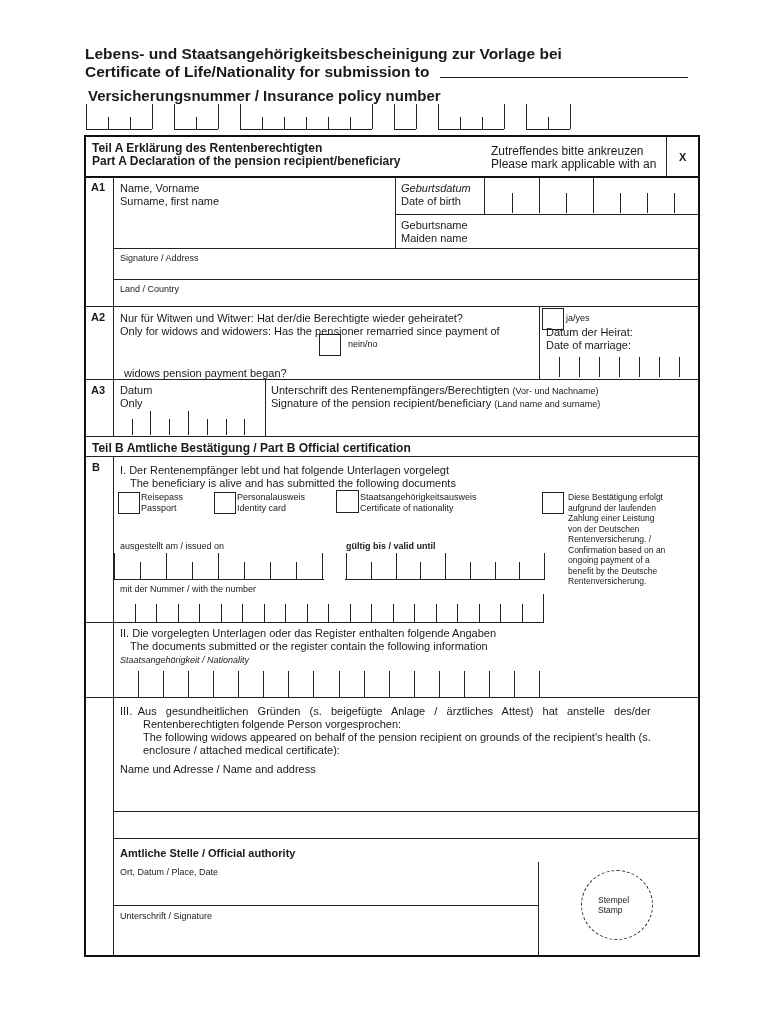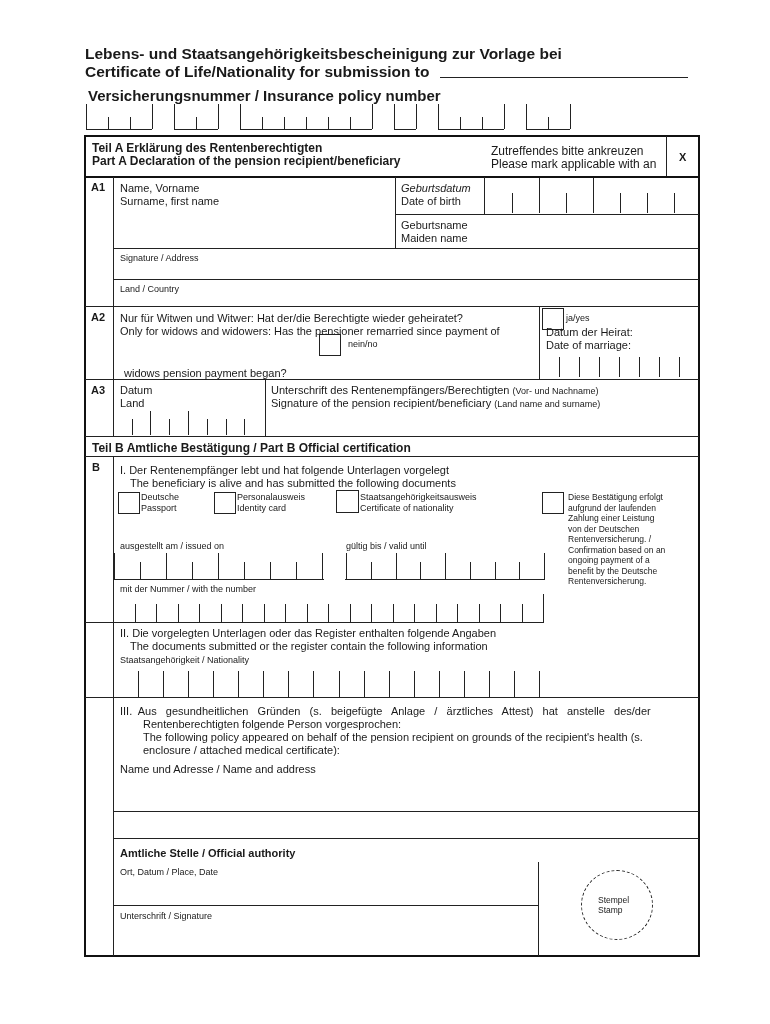--- a/index.html
+++ b/index.html
@@ -74,37 +74,37 @@
 <div class="vl" style="left:539px;top:307px;height:72px;"></div>
 <div class="cbox" style="left:542px;top:308px;width:22px;height:22px;"></div>
 <div class="abs t9" style="left:566px;top:313px;">ja/yes</div>
 <div class="abs t11" style="left:546px;top:326px;">Datum der Heirat:</div>
 <div class="abs t11" style="left:546px;top:339px;">Date of marriage:</div>
 <div class="abs" style="left:541px;top:352px;width:157px;height:26px;" id="marriage-field"></div>
 <div class="hl" style="left:85px;top:379px;width:614px;"></div>
 
 <div class="abs t11 b" style="left:91px;top:384px;text-align:right;">A3</div>
 <div class="abs t11" style="left:120px;top:384px;">Datum</div>
-<div class="abs t11" style="left:120px;top:397px;">Land</div>
+<div class="abs t11" style="left:120px;top:397px;">Only</div>
 <div class="abs" style="left:114px;top:405px;width:150px;height:31px;" id="a3-date-field"></div>
 <div class="vl" style="left:265px;top:380px;height:56px;"></div>
 <div class="abs t11" style="left:271px;top:384px;"><span>Unterschrift des Rentenempfängers/Berechtigten</span> <span class="t9">(Vor- und Nachname)</span></div>
 <div class="abs t11" style="left:271px;top:397px;"><span>Signature of the pension recipient/beneficiary</span> <span class="t9">(Land name and surname)</span></div>
 <div class="abs" style="left:267px;top:410px;width:431px;height:25px;"></div>
 <div class="hl" style="left:85px;top:436px;width:614px;"></div>
 
 <div class="abs t10 b" style="left:92px;top:442px;">Teil B Amtliche Bestätigung / Part B Official certification</div>
 <div class="hl" style="left:85px;top:456px;width:614px;"></div>
 
 <div class="abs t11 b" style="left:92px;top:461px;">B</div>
 <div class="abs t11" style="left:120px;top:464px;">I. Der Rentenempfänger lebt und hat folgende Unterlagen vorgelegt</div>
 <div class="abs t11" style="left:130px;top:477px;">The beneficiary is alive and has submitted the following documents</div>
 
 <div class="cbox" style="left:118px;top:492px;width:22px;height:22px;"></div>
-<div class="abs t9" style="left:141px;top:492px;">Deutsche</div>
+<div class="abs t9" style="left:141px;top:492px;">Reisepass</div>
 <div class="abs t9" style="left:141px;top:503px;">Passport</div>
 
 <div class="cbox" style="left:214px;top:492px;width:22px;height:22px;"></div>
 <div class="abs t9" style="left:237px;top:492px;">Personalausweis</div>
 <div class="abs t9" style="left:237px;top:503px;">Identity card</div>
 
 <div class="cbox" style="left:336px;top:490px;width:23px;height:23px;"></div>
 <div class="abs t9" style="left:360px;top:492px;">Staatsangehörigkeitsausweis</div>
 <div class="abs t9" style="left:360px;top:503px;">Certificate of nationality</div>
 
@@ -116,38 +116,38 @@
     <div>von der Deutschen</div>
     <div>Rentenversicherung. /</div>
     <div>Confirmation based on an</div>
     <div>ongoing payment of a</div>
     <div>benefit by the Deutsche</div>
     <div>Rentenversicherung.</div>
   </div>
 
 <div class="abs t9" style="left:120px;top:541px;">ausgestellt am / issued on</div>
 <div class="abs" style="left:114px;top:553px;width:209px;height:26px;" id="issued-field"></div>
-<div class="abs t9" style="left:346px;top:541px;">gültig bis / valid until</div>
+<div class="abs t9" style="left:346px;top:541px;font-weight:bold;">gültig bis / valid until</div>
 <div class="abs" style="left:345px;top:553px;width:199px;height:26px;" id="valid-field"></div>
 <div class="hl" style="left:113px;top:579px;width:211px;"></div>
 <div class="hl" style="left:345px;top:579px;width:200px;"></div>
 
 <div class="abs t9" style="left:120px;top:584px;">mit der Nummer / with the number</div>
 <div class="abs" style="left:113px;top:597px;width:430px;height:25px;" id="number-field"></div>
 <div class="hl" style="left:85px;top:622px;width:459px;"></div>
 
 <div class="abs t11" style="left:120px;top:627px;">II. Die vorgelegten Unterlagen oder das Register enthalten folgende Angaben</div>
 <div class="abs t11" style="left:130px;top:640px;">The documents submitted or the register contain the following information</div>
-<div class="abs t9" style="left:120px;top:655px;">Staatsangehörigkeit / Nationality</div>
+<div class="abs t9" style="left:120px;top:655px;font-style:italic;">Staatsangehörigkeit / Nationality</div>
 <div class="abs" style="left:113px;top:670px;width:426px;height:27px;" id="nationality-field"></div>
 <div class="hl" style="left:85px;top:697px;width:614px;"></div>
 
 <div class="abs t11" style="left:120px;top:705px;width:578px;white-space:pre;">III.  Aus   gesundheitlichen   Gründen   (s.   beigefügte   Anlage   /   ärztliches   Attest)   hat   anstelle   des/der</div>
 <div class="abs t11" style="left:143px;top:718px;">Rentenberechtigten folgende Person vorgesprochen:</div>
-<div class="abs t11" style="left:143px;top:731px;">The following policy appeared on behalf of the pension recipient on grounds of the recipient's health (s.</div>
+<div class="abs t11" style="left:143px;top:731px;">The following widows appeared on behalf of the pension recipient on grounds of the recipient's health (s.</div>
 <div class="abs t11" style="left:143px;top:744px;">enclosure / attached medical certificate):</div>
 <div class="abs t11" style="left:120px;top:763px;">Name und Adresse / Name and address</div>
 <div class="abs" style="left:115px;top:777px;width:583px;height:33px;"></div>
 <div class="hl" style="left:113px;top:811px;width:586px;"></div>
 <div class="abs" style="left:115px;top:813px;width:583px;height:24px;"></div>
 <div class="hl" style="left:113px;top:838px;width:586px;"></div>
 
 <div class="abs t11 b" style="left:120px;top:847px;">Amtliche Stelle / Official authority</div>
 <div class="abs t9" style="left:120px;top:867px;">Ort, Datum / Place, Date</div>
 <div class="abs" style="left:115px;top:880px;width:420px;height:24px;"></div>

